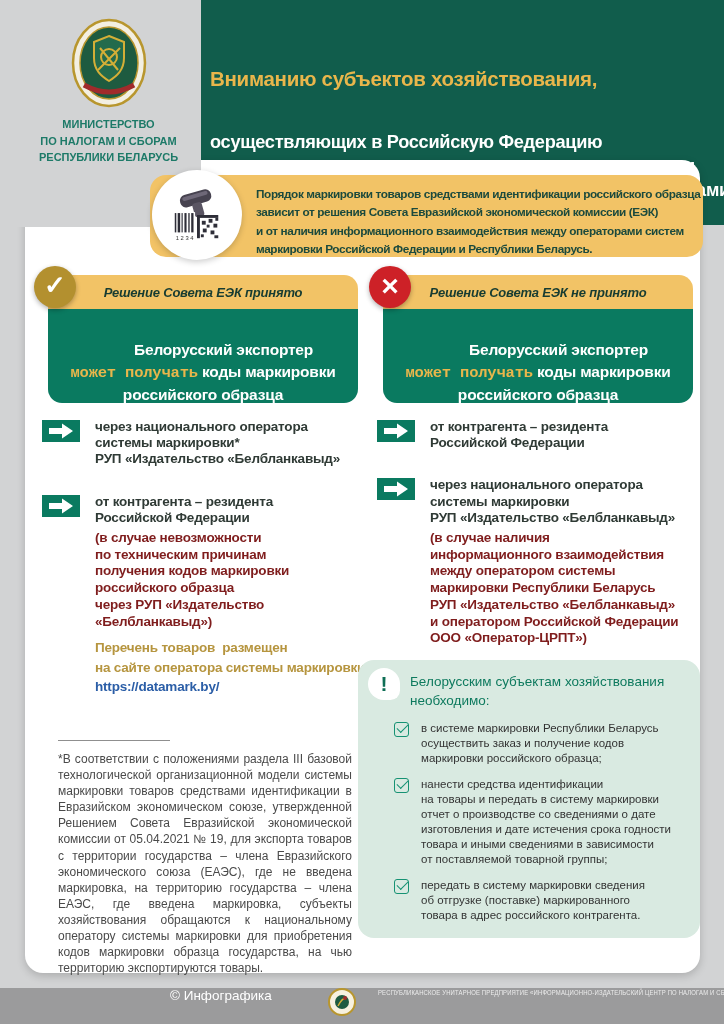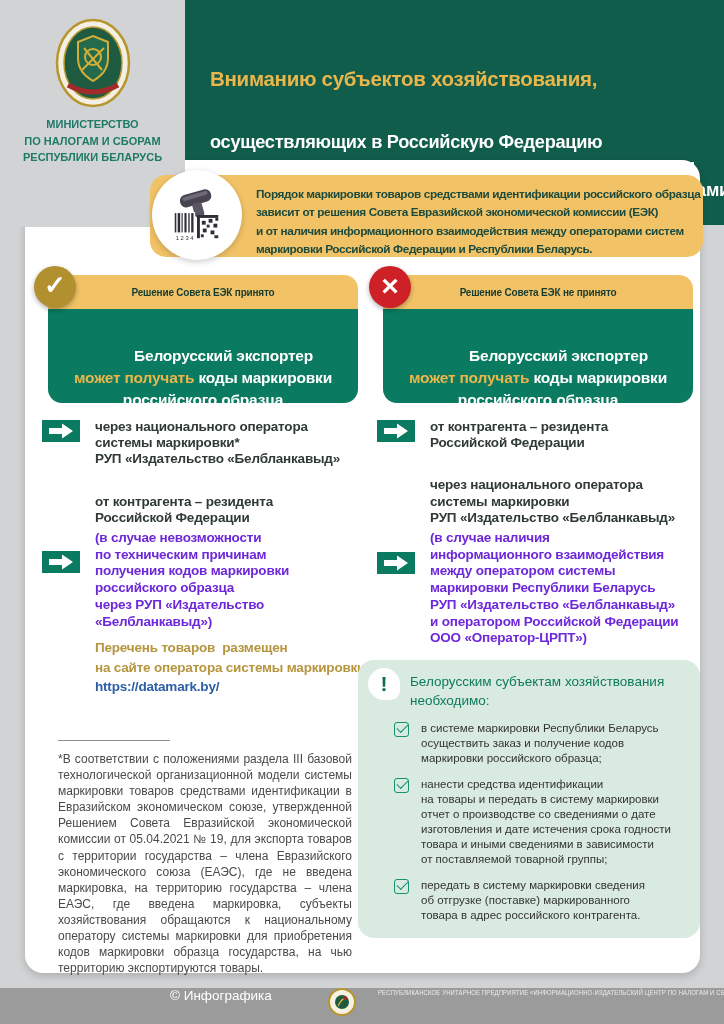--- a/index.html
+++ b/index.html
@@ -7,59 +7,59 @@
     position:relative; width:724px; height:1024px; overflow:hidden;
     background:#d2d3d4; font-family:"Liberation Sans", sans-serif;
     margin:0 auto;
   }
   
   .header-green { position:absolute; left:185px; top:0; width:539px; height:225px; background:#115d4c; }
   .panel {
     position:absolute; left:25px; top:160px; width:675px; height:813px;
     background:#ffffff; border-radius:18px; box-shadow:0 3px 9px rgba(0,0,0,.18);
   }
-  .ministry-box { position:absolute; left:0; top:0; width:185px; height:227px; background:#d2d3d4; text-align:center; }
+  .ministry-box { position:absolute; left:16px; top:0; width:185px; height:227px; background:#d2d3d4; text-align:center; }
   .ministry-box svg { margin-top:18px; }
   .ministry-name { margin-top:4px; font-size:11px; font-weight:bold; color:#1d7a68; line-height:1.5; white-space:pre; }
   .title { position:absolute; left:210px; top:28px; white-space:pre; letter-spacing:-0.3px; }
   .title .t1 { display:block; color:#e9b64b; font-size:20.5px; font-weight:bold; line-height:1.45; }
   .title .t2 { display:block; color:#ffffff; font-size:18.2px; font-weight:bold; line-height:1.33; }
   
   .intro { position:absolute; left:150px; top:175px; width:553px; height:82px; background:#f2c366; border-radius:16px; }
   .intro-circle {
     position:absolute; left:2px; top:-5px; width:90px; height:90px; background:#fff; border-radius:50%;
     box-shadow:0 2px 6px rgba(0,0,0,.2); display:flex; align-items:center; justify-content:center;
   }
   .intro-text { margin-left:106px; padding-top:10px; font-size:11.8px; font-weight:bold; color:#1c4a3d; line-height:1.56; white-space:pre; letter-spacing:-0.4px; }
   
   .col { position:absolute; top:0; width:318px; height:100%; }
   .col-left { left:15px; } .col-right { left:350px; }
   .head-group { position:relative; margin-top:115px; }
   .bar {
     margin-left:8px; height:34px; background:#f2c366; border-radius:14px 14px 0 0;
-    text-align:center; line-height:35px; font-size:10px; font-weight:bold; color:#173c31; letter-spacing:-0.2px;
+    text-align:center; line-height:35px; font-size:13px; font-weight:bold; color:#173c31; letter-spacing:-0.2px;font-style:italic;
   }
   .statement {
     margin-left:8px; height:94px; box-sizing:border-box; background:#0a7a60; border-radius:0 0 14px 14px;
-    text-align:center; padding-top:14px; font-size:15.5px; font-weight:bold; color:#fff; line-height:1.42; white-space:pre; letter-spacing:-0.2px;
-  }
-  .statement .hl { color:#e9b64b; }
+    text-align:center; padding-top:8px; font-size:15.5px; font-weight:bold; color:#fff; line-height:1.42; white-space:pre; letter-spacing:-0.2px;
+  }
+  .statement .hl { color:#e9b64b;font-family:Liberation Mono, monospace; }
   .badge {
     position:absolute; left:-6px; top:-9px; width:42px; height:42px; border-radius:50%;
     color:#fff; display:flex; align-items:center; justify-content:center; box-shadow:0 2px 5px rgba(0,0,0,.3);
   }
   .badge-yes { background:#b3902f; font-size:26px; font-weight:900; }
   .badge-no  { background:#cd2127; font-size:30px; font-weight:900; }
   .badge span { margin-top:-3px; }
   .bullet { display:flex; margin-top:16px; }
-  .bullet.mt-lg { margin-top:26px;align-items:center; }
+  .bullet.mt-lg { margin-top:26px; }
   .arrow-svg { flex:0 0 auto; margin-left:2px; margin-top:1px; }
   .btext { margin-left:15px; }
   .bmain { font-size:13.5px; font-weight:bold; color:#2f3a35; line-height:1.2; white-space:pre; letter-spacing:-0.2px; }
-  .bnote { margin-top:4px; font-size:13.5px; font-weight:bold; color:#6d28d9; line-height:1.24; white-space:pre; letter-spacing:-0.2px; }
+  .bnote { margin-top:4px; font-size:13.5px; font-weight:bold; color:#7f1d1d; line-height:1.24; white-space:pre; letter-spacing:-0.2px; }
   .bnote:empty { display:none; }
   .gold-note { margin:8px 0 0 55px; font-size:13.5px; font-weight:bold; color:#b6953f; line-height:1.42; white-space:pre; letter-spacing:-0.2px; }
   .gold-note .link { color:#2b5ea7; cursor:pointer; text-decoration:none; }
   .divider { margin:44px 0 0 18px; width:112px; height:1px; background:#8f8f8f; }
   .footnote { margin:10px 18px 0 18px; width:294px; font-size:12px; color:#4a4a4a; line-height:1.345; text-align:justify; }
   
   .req-box {
     position:relative; margin-top:13px; margin-left:-17px; width:342px; box-sizing:border-box;
     background:#d9eae1; border-radius:16px; padding:13px 14px 15px 14px;
   }

